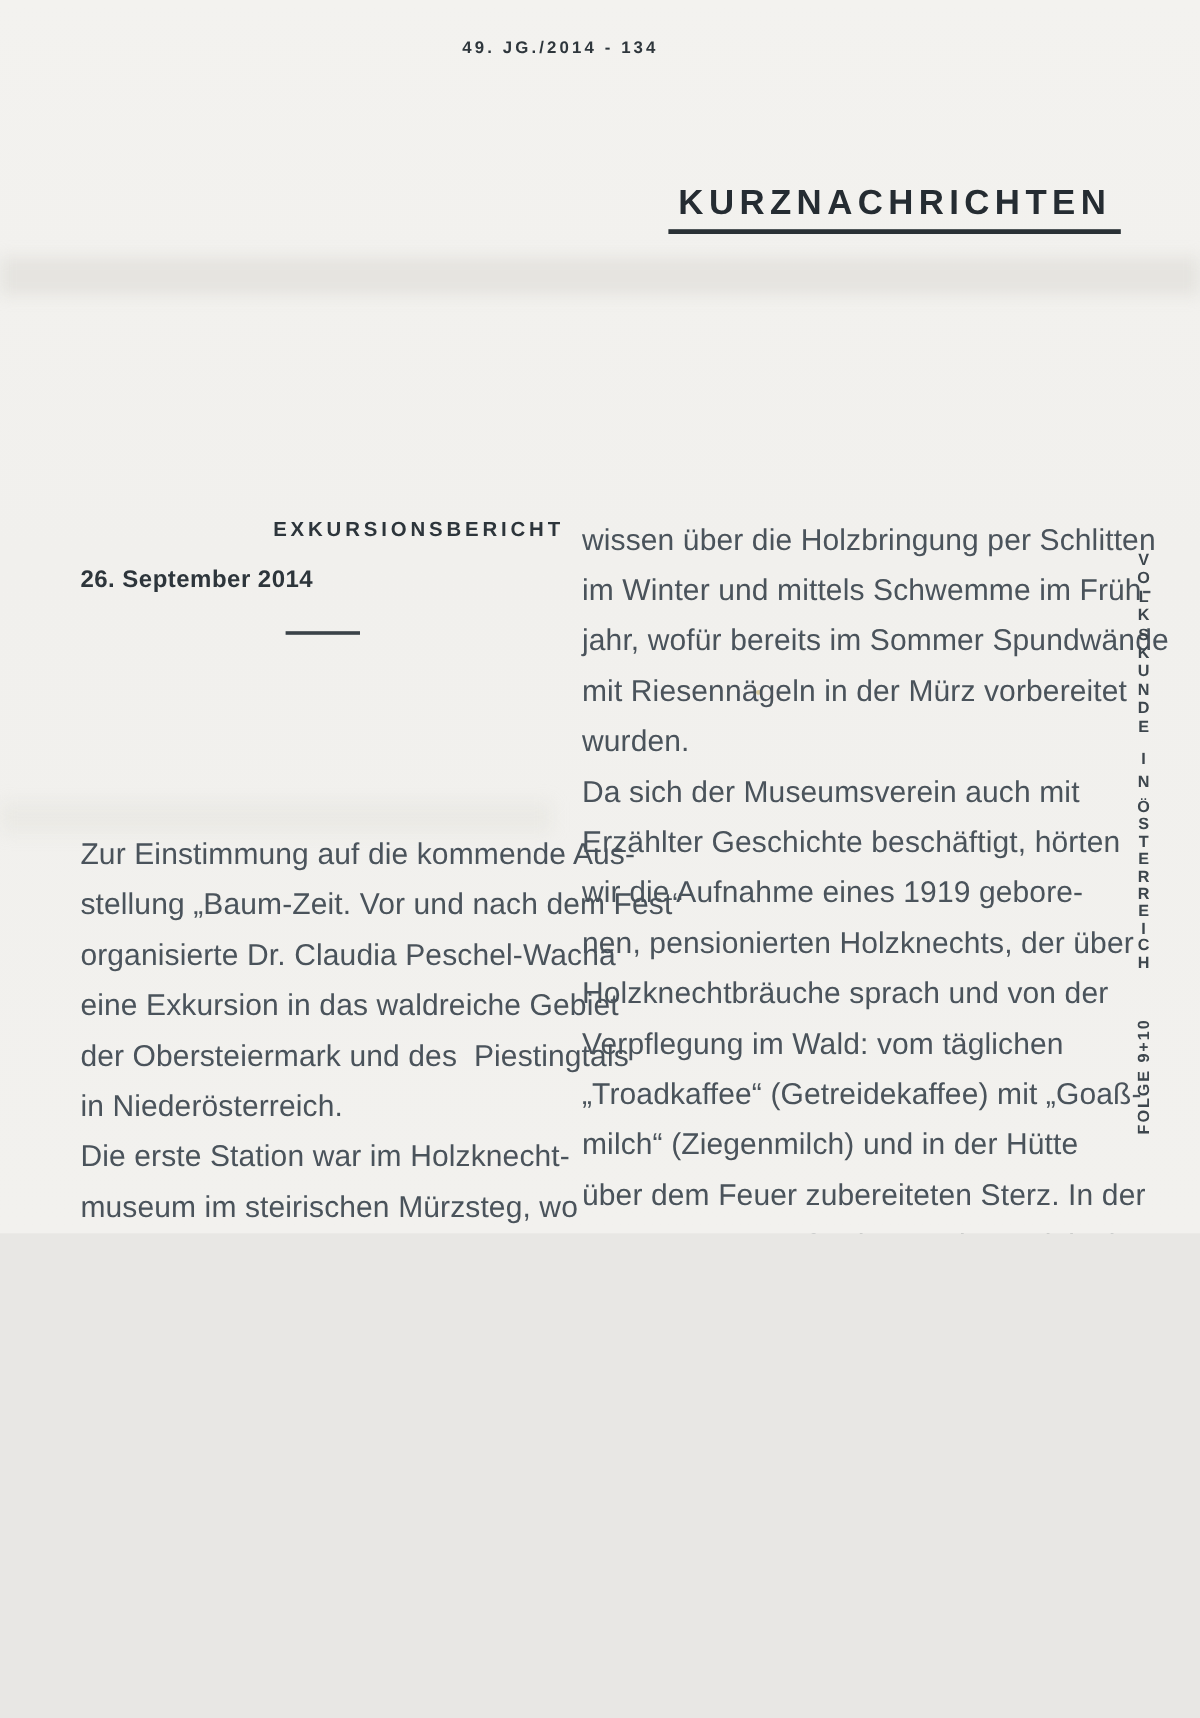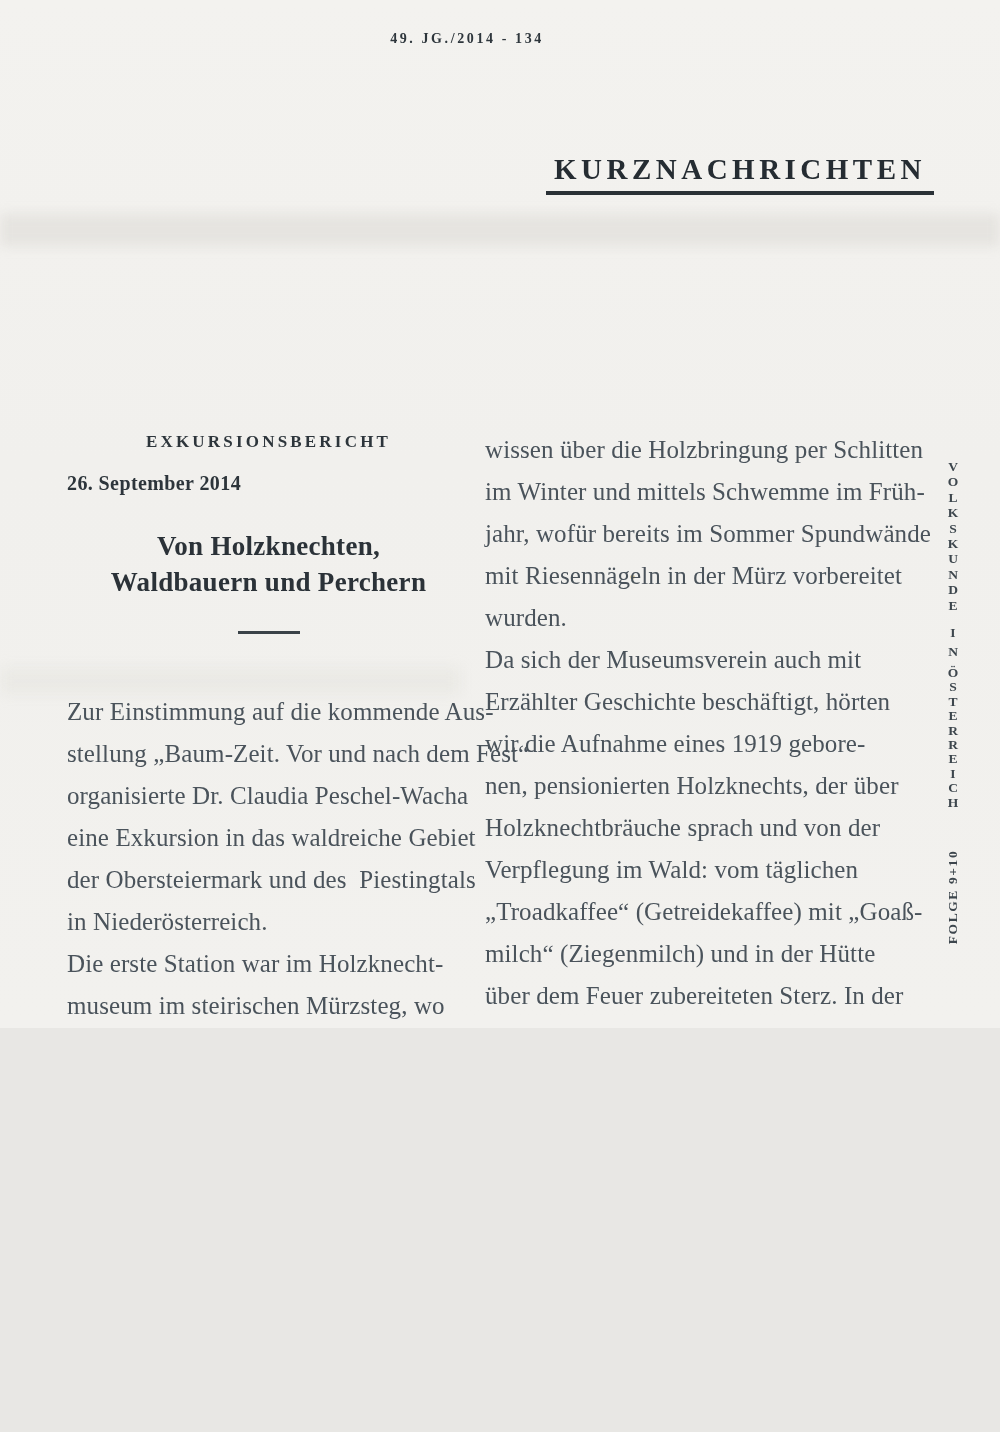--- a/index.html
+++ b/index.html
@@ -1,20 +1,20 @@
 <!DOCTYPE html>
 <html><head>
 <meta charset="utf-8">
 <style>
   html,body{margin:0;padding:0;background:#e8e7e4;}
   .page{
     position:relative;width:1000px;height:1028px;margin:0 auto;
     background:linear-gradient(180deg,#f3f2ef 0%,#f1f0ed 45%,#f2f1ee 100%);
     overflow:hidden;
-    font-family:Liberation Serif, serif;
+    font-family:Liberation Sans, sans-serif;
     -webkit-font-smoothing:antialiased;
   }
   .scan-band{
     position:absolute;left:0;top:214px;width:100%;height:32px;
     background:rgba(203,200,193,0.30);filter:blur(6px);
   }
   .scan-band2{
     position:absolute;left:0;top:668px;width:46%;height:26px;
     background:rgba(206,203,196,0.18);filter:blur(7px);
   }
@@ -26,21 +26,21 @@
     position:absolute;top:31px;left:0;width:934px;text-align:center;
     font-size:14px;font-weight:bold;letter-spacing:2.6px;color:#2e363c;
   }
   .section-wrap{position:absolute;top:153px;left:0;width:934px;text-align:right;}
   .section-title{
     display:inline-block;font-size:29px;font-weight:bold;letter-spacing:4.5px;
     color:#252c32;border-bottom:4px solid #2a3136;padding:0 8px 5px 8px;
   }
   .col-head{position:absolute;left:67px;top:432px;width:403px;}
   .kicker{
-    text-align:center;font-size:17px;font-weight:bold;letter-spacing:3.2px;color:#2d353b;
+    text-align:right;font-size:17px;font-weight:bold;letter-spacing:3.2px;color:#2d353b;
   }
   .date{margin-top:20px;font-size:20px;font-weight:bold;color:#2d353b;letter-spacing:0.4px;}
   .headline{
     margin-top:33px;text-align:center;font-size:27px;line-height:36px;
     font-weight:bold;color:#2b3238;white-space:pre-line;letter-spacing:0.3px;
   }
   .divider{width:62px;height:3px;background:#3a4248;margin:31px auto 0 auto;}
   .body-text{
     position:absolute;font-size:25px;line-height:42px;color:#4a535b;
     white-space:pre;letter-spacing:0.1px;
@@ -73,22 +73,20 @@
 
   <div class="journal-line">49. JG./2014 - 134</div>
 
   <div class="section-wrap">
     <span class="section-title">KURZNACHRICHTEN</span>
   </div>
 
   <div class="col-head">
     <div class="kicker">EXKURSIONSBERICHT</div>
     <div class="date">26. September 2014</div>
-    <div class="headline">Von Holzknechten,
-Waldbauern und Perchern</div>
     <div class="divider"></div>
   </div>
 
   <div class="body-text left-body">Zur Einstimmung auf die kommende Aus-
 stellung „Baum-Zeit. Vor und nach dem Fest“
 organisierte Dr. Claudia Peschel-Wacha
 eine Exkursion in das waldreiche Gebiet
 der Obersteiermark und des  Piestingtals
 in Niederösterreich.
 Die erste Station war im Holzknecht-

